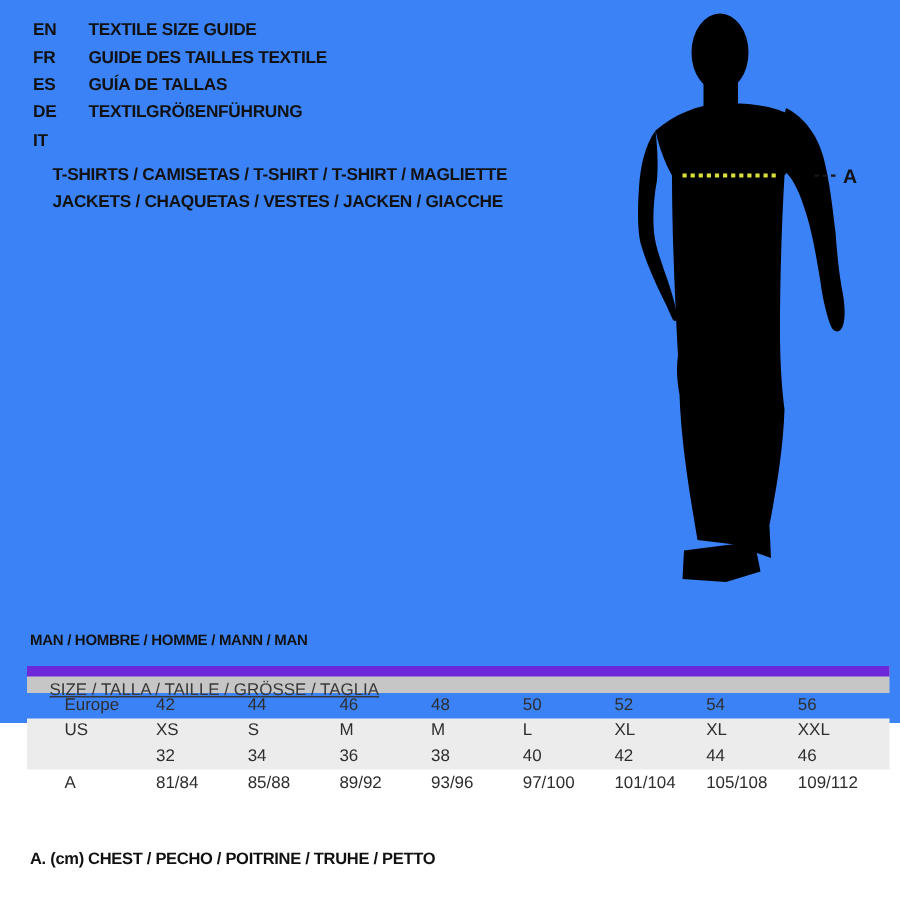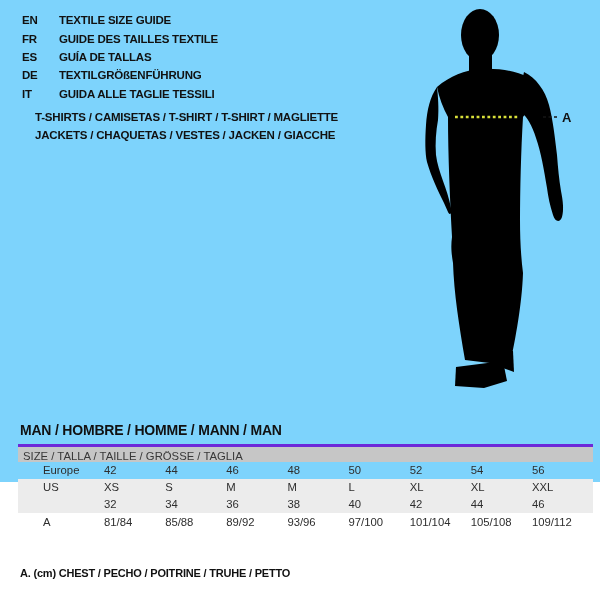--- a/index.html
+++ b/index.html
@@ -1,39 +1,39 @@
 <!DOCTYPE html>
 <html><head>
 <meta charset="utf-8">
 <style>
   html,body { margin:0; padding:0; }
   body {
     width:600px; height:600px; background:#ffffff;
     font-family:"Liberation Sans", sans-serif; color:#111;
     position:relative; overflow:hidden;
   }
-  .canvas { position:absolute; left:0; top:0; width:600px; height:482px; background:#7dd3fc; }
+  .canvas { position:absolute; left:0; top:0; width:600px; height:482px; background:#3b82f6; }
 
   
   .lang-block { position:absolute; left:22px; top:11px; font-weight:bold; font-size:11.5px; letter-spacing:-0.2px; }
   .lang-row  { display:flex; height:18.4px; align-items:center; }
   .lang-code { width:37px; }
 
   
   .category-block { position:absolute; left:20px; top:108px; font-weight:bold; font-size:11.5px; letter-spacing:-0.2px; line-height:18.2px;margin-left:15px; }
 
   
   .figure-wrap { position:absolute; left:410px; top:5px; width:165px; height:390px; }
 
   
-  .section-title { position:absolute; left:20px; top:422px; font-weight:bold; font-size:14px; letter-spacing:-0.2px; }
+  .section-title { position:absolute; left:20px; top:422px; font-weight:bold; font-size:10px; letter-spacing:-0.2px; }
 
   
   .size-table { position:absolute; left:18px; top:444px; width:575px; font-size:11.3px; color:#2e2e2e; }
-  .st-header  { height:18px; line-height:18px; background:#c6c6c6; border-top:3px solid #6d28d9; padding-left:5px; box-sizing:border-box; color:#383838; }
+  .st-header  { height:18px; line-height:18px; background:#c6c6c6; border-top:7px solid #6d28d9; padding-left:15px; box-sizing:border-box; color:#383838;text-decoration:underline; }
   .st-row     { display:flex; height:17px; line-height:17px; }
   .st-row.tall{ height:18px; line-height:18px; }
   .st-band    { background:#ececec; }
   .st-label   { width:66px; padding-left:5px; box-sizing:border-box;margin-left:20px; }
   .st-cell    { flex:1; text-align:left; }
 
   
   .footnote { position:absolute; left:20px; top:567px; font-weight:bold; font-size:11px; letter-spacing:-0.2px; }
 </style>
 </head>
@@ -53,21 +53,20 @@
     <div class="lang-row">
       <span class="lang-code">ES</span>
       <span>GUÍA DE TALLAS</span>
     </div>
     <div class="lang-row">
       <span class="lang-code">DE</span>
       <span>TEXTILGRÖßENFÜHRUNG</span>
     </div>
     <div class="lang-row">
       <span class="lang-code">IT</span>
-      <span>GUIDA ALLE TAGLIE TESSILI</span>
     </div>
   </div>
 
   <div class="category-block">
     <div>T-SHIRTS / CAMISETAS / T-SHIRT / T-SHIRT / MAGLIETTE</div>
     <div>JACKETS / CHAQUETAS / VESTES / JACKEN / GIACCHE</div>
   </div>
 
   <div class="figure-wrap">
     <svg width="165" height="390" viewBox="0 0 165 390">

